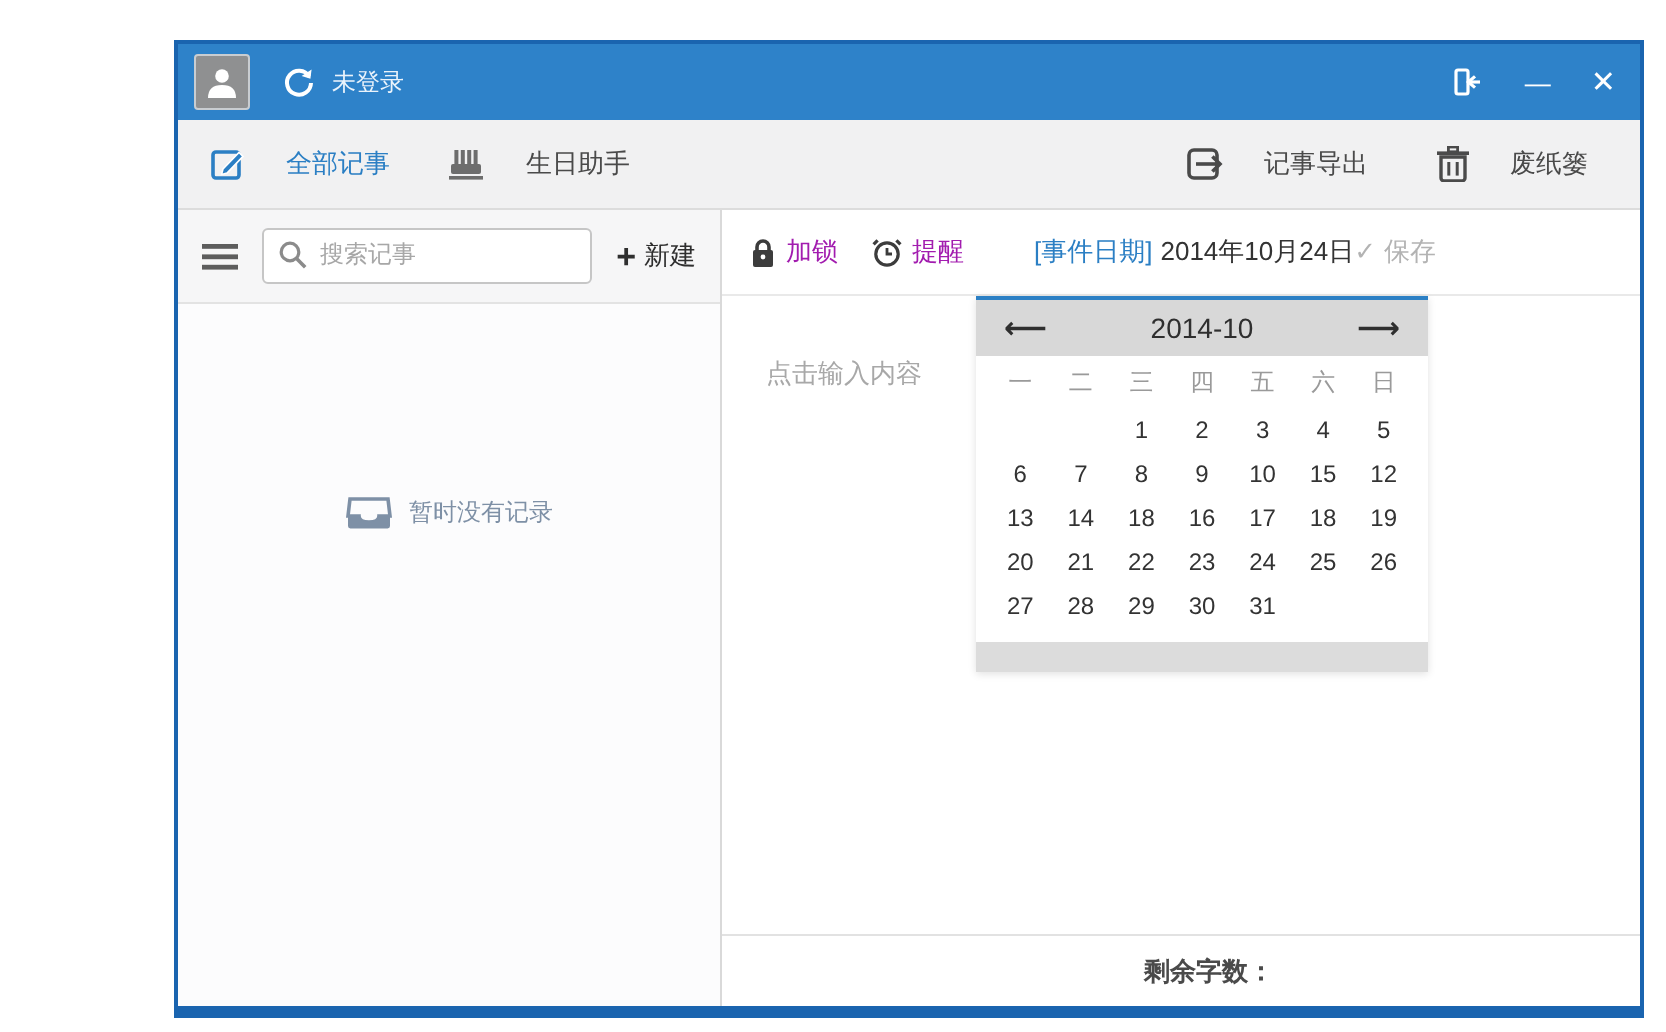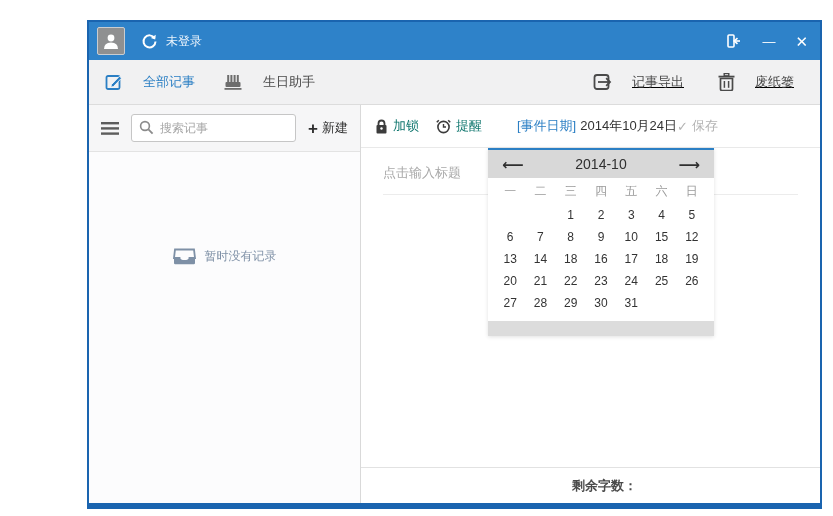--- a/index.html
+++ b/index.html
@@ -12,41 +12,41 @@
             display:flex; align-items:center; justify-content:center; }
   .tb-refresh { margin-left:16px; display:flex; }
   .tb-user { color:#eaf3fb; font-size:12px; margin-left:8px; }
   .tb-right { margin-left:auto; display:flex; align-items:center; gap:20px; color:#fff; }
   .tb-btn { color:#fff; font-size:13px; line-height:1; cursor:default; display:flex; align-items:center; }
   
   .toolbar { height:45px; background:#f1f1f2; border-bottom:1px solid #dcdcdc; display:flex; align-items:center; padding:0 26px 0 16px; }
   .tool-item { display:flex; align-items:center; gap:20px; font-size:13px; color:#4a4a4a; }
   .tool-item.active { color:#2b7fc4; }
   .tool-gap { width:28px; }
-  .tool-right { margin-left:auto; display:flex; align-items:center;text-decoration:underline; }
+  .tool-right { margin-left:auto; display:flex; align-items:center; }
   .tool-right .tool-gap { width:34px; }
   
   .content { display:flex; height:398px; }
   .sidebar { width:272px; border-right:1px solid #d9d9d9; background:#fcfcfd; display:flex; flex-direction:column; }
   .side-top { height:47px; background:#f6f6f7; border-bottom:1px solid #e3e3e3; display:flex; align-items:center; padding:0 12px; }
   .searchbox { flex:1; position:relative; margin:0 12px 0 12px; }
   .searchbox input { width:100%; height:28px; border:1px solid #c6c6c6; border-radius:3px; background:#fff;
                      font-size:12px; color:#6d28d9; padding:0 6px 0 28px; outline:none;
-                     font-family:Liberation Sans, sans-serif; }
+                     font-family:Liberation Mono, monospace; }
   .searchbox input::placeholder { color:#a7a7a7; }
   .search-ic { position:absolute; left:8px; top:6px; }
   .new-btn { display:flex; align-items:center; gap:4px; font-size:13px; color:#2f2f2f; white-space:nowrap; }
   .new-plus { font-size:17px; font-weight:bold; color:#2f2f2f; line-height:1; }
   .side-list { flex:1; position:relative; }
   .empty-row { position:absolute; top:96px; left:0; right:0; display:flex; align-items:center; justify-content:center; gap:9px; }
   .empty-row span { font-size:12px; color:#7e90a6; }
   
   .main { flex:1; position:relative; background:#fff; }
   .edit-head { height:43px; border-bottom:1px solid #e9e9e9; display:flex; align-items:center; padding:0 14px; }
-  .eh-item { display:flex; align-items:center; gap:5px; font-size:13px; color:#0f766e; }
+  .eh-item { display:flex; align-items:center; gap:5px; font-size:13px; color:#a21caf; }
   .eh-gap { width:17px; }
   .date-label { color:#2b7fc4; font-size:13px; margin-left:18px; }
   .date-value { color:#333; font-size:13px; margin-left:4px; }
   .save-item { margin-left:auto; margin-right:88px; display:flex; align-items:center; gap:4px; color:#b3b3b3; font-size:13px; }
   .save-check { font-size:13px; color:#b3b3b3; }
   .edit-body { padding:16px 22px 0 22px; }
   .ph-title { font-size:13px; color:#a8a8a8; padding-bottom:12px; border-bottom:1px solid #ececec; }
   .ph-content { font-size:13px; color:#a8a8a8; padding-top:14px; }
   .main-foot { position:absolute; left:0; right:0; bottom:0; height:36px; border-top:1px solid #e2e2e2; display:flex; align-items:center; padding-left:28px;justify-content:center; }
   .main-foot b { font-size:13px; color:#4a4a4a; }
@@ -196,21 +196,21 @@
         </div>
         <div class="eh-gap"></div>
         <span class="date-label">[事件日期]</span>
         <span class="date-value">2014年10月24日</span>
         <div class="save-item">
           <span class="save-check">✓</span>
           <span>保存</span>
         </div>
       </div>
       <div class="edit-body">
-        <div class="ph-title">点击输入标题</div>
+        <div class="ph-content">点击输入内容</div>
       </div>
       <div class="main-foot">
         <b>剩余字数：</b>
       </div>
     </div>
   </div>
 
   <div class="calendar">
     <div class="cal-head">
       <span class="cal-arrow">⟵</span>

